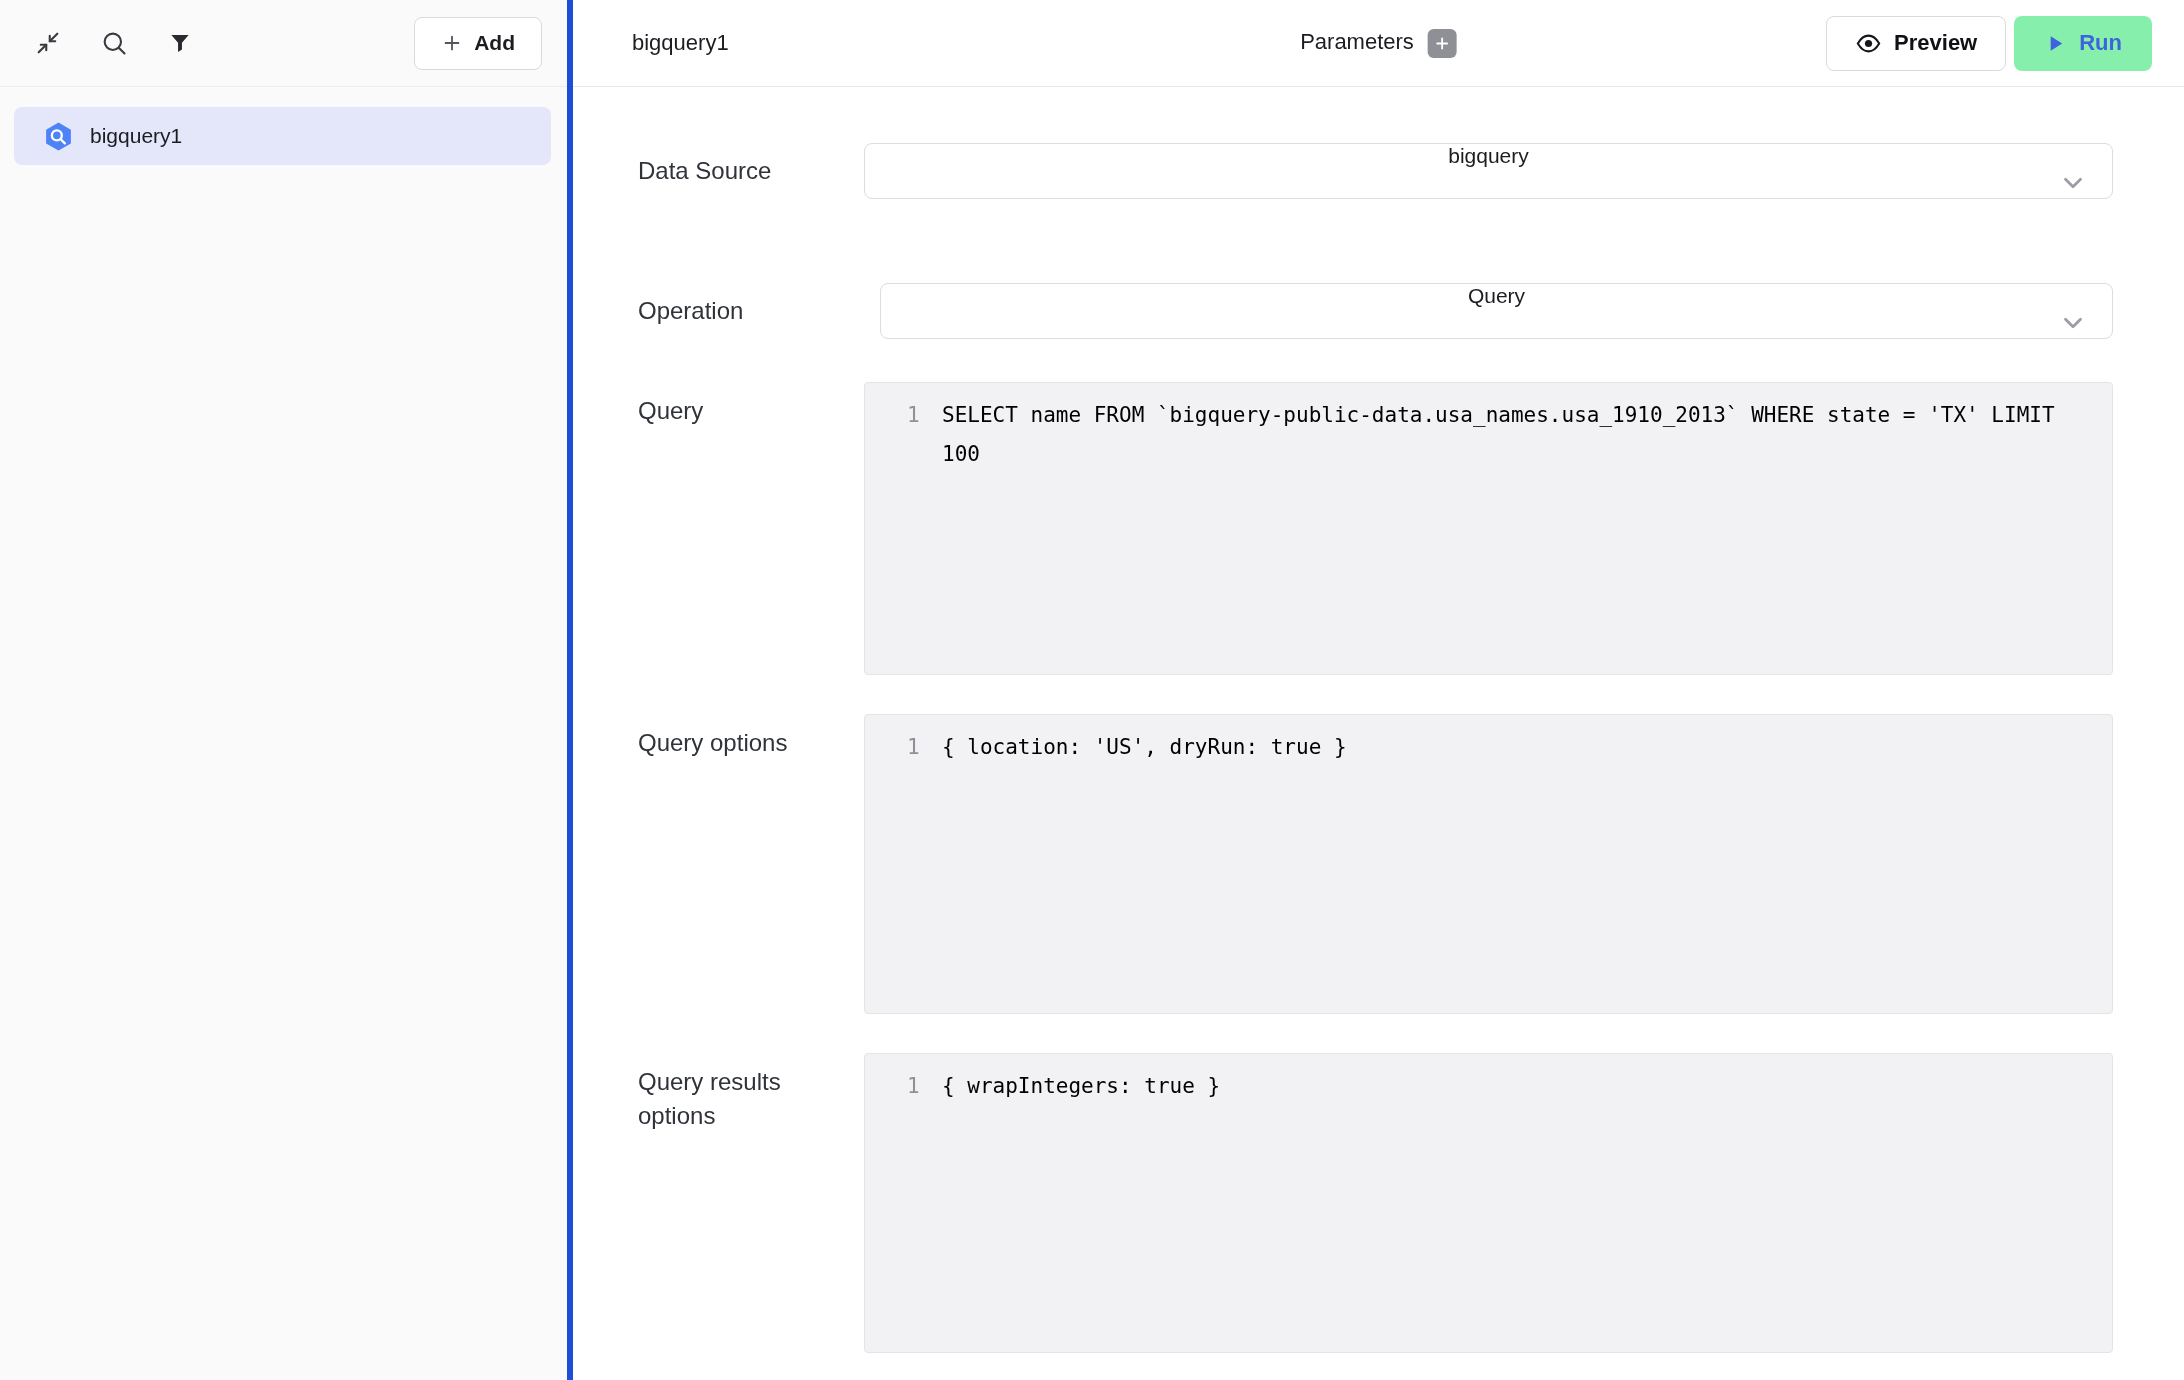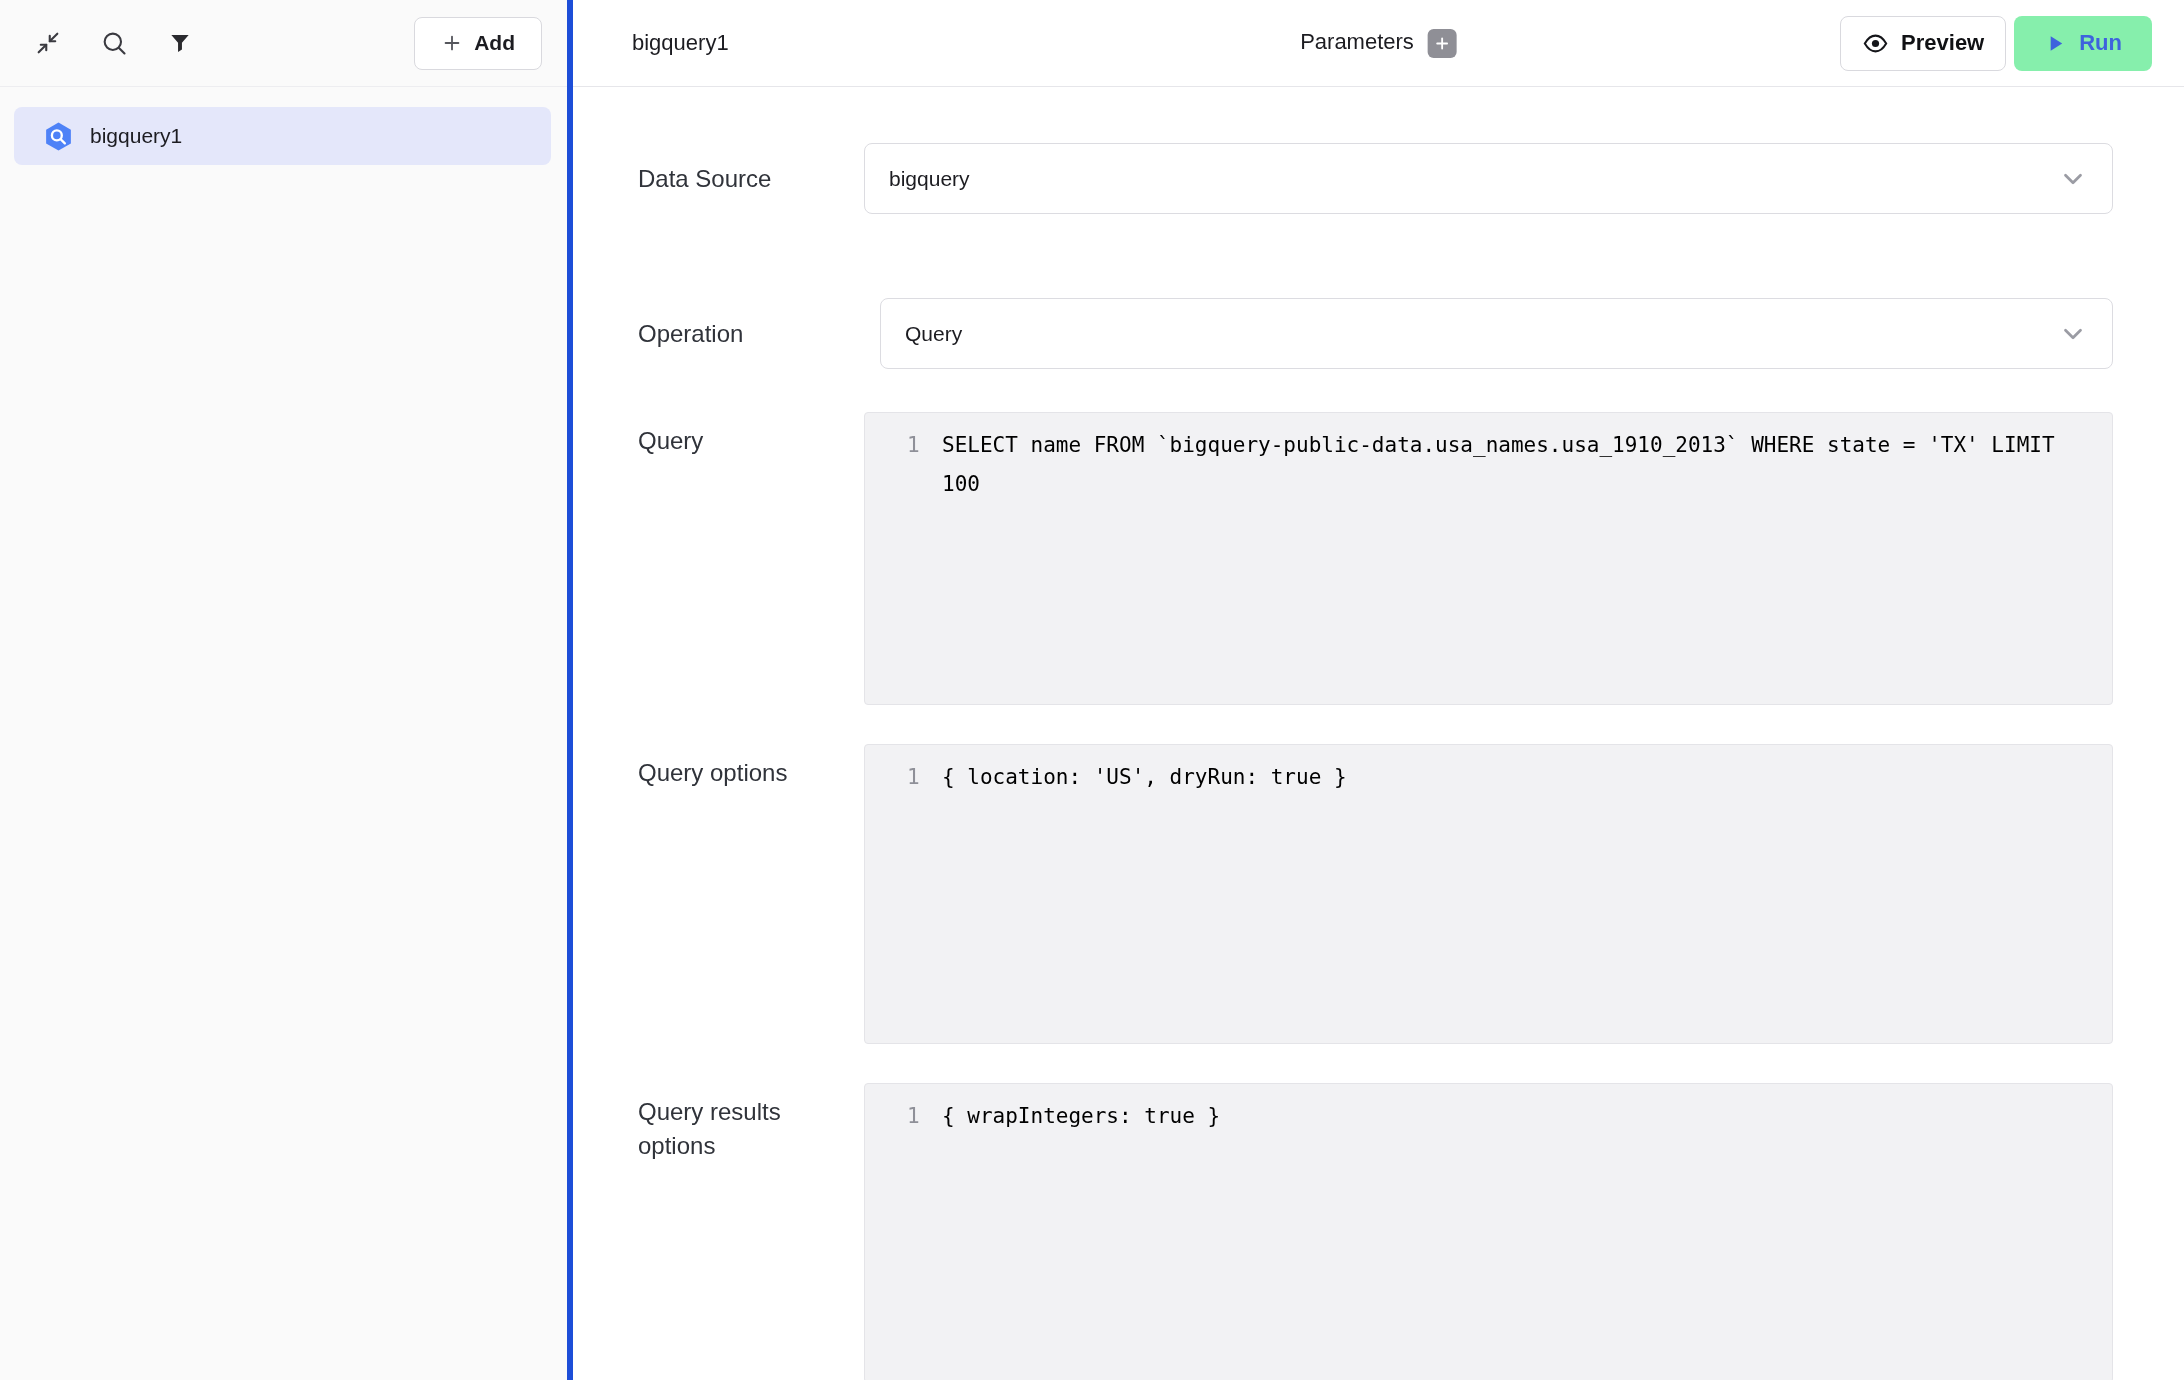--- a/index.html
+++ b/index.html
@@ -57,42 +57,42 @@
   .plus-badge {
     width:29px; height:29px; border-radius:6px; background:#8f8f96;
     display:flex; align-items:center; justify-content:center; cursor:pointer;
   }
   .header-actions { margin-left:auto; display:flex; align-items:center; gap:8px; }
   .btn {
     height:55px; display:flex; align-items:center; gap:12px;
     border-radius:8px; font-family:"Liberation Sans", sans-serif;
     font-size:22px; cursor:pointer; box-sizing:border-box;
   }
-  .btn-preview { background:#ffffff; border:1px solid #d9d9de; padding:0 21px; font-weight:600; color:#101114; }
+  .btn-preview { background:#ffffff; border:1px solid #d9d9de; padding:0 28px; font-weight:600; color:#101114; }
   .btn-run { background:#86efac; border:none; padding:0 30px; font-weight:600; color:#3e63dd; }
 
   
   .form { padding:56px 71px 0 65px; box-sizing:border-box; }
   .form-row { display:grid; grid-template-columns:226px 1fr; }
   .form-row.center { align-items:center; }
   .form-label {
     font-size:24px; font-weight:500; color:#30333a;
     padding-right:44px; line-height:1.4; box-sizing:border-box;
   }
   .editor-row .form-label { padding-top:12px; }
   .row-ds { margin-bottom:84px; }
   .row-op { margin-bottom:43px;gap:16px; }
   .row-q  { margin-bottom:39px; }
   .row-qo { margin-bottom:39px; }
 
   .select {
-    height:71px; box-sizing:border-box;
+    height:56px; box-sizing:border-box;
     background:#ffffff; border:1px solid #dcdce1; border-radius:8px;
     display:flex; align-items:center; padding:0 24px;
-    font-size:21px; color:#1c1c21; cursor:pointer;
+    font-size:21px; color:#1c1c21; cursor:pointer;flex-direction:column;
   }
   .select .chevron { margin-left:auto; display:flex; align-items:center; }
 
   .editor {
     box-sizing:border-box; display:flex; align-items:flex-start;
     background:#f2f2f4; border:1px solid #e4e4e8; border-radius:4px;
     padding:13px 44px 0 0; cursor:text;
     font-family:"DejaVu Sans Mono", monospace; font-size:21px; line-height:39px;
   }
   .editor .gutter {

